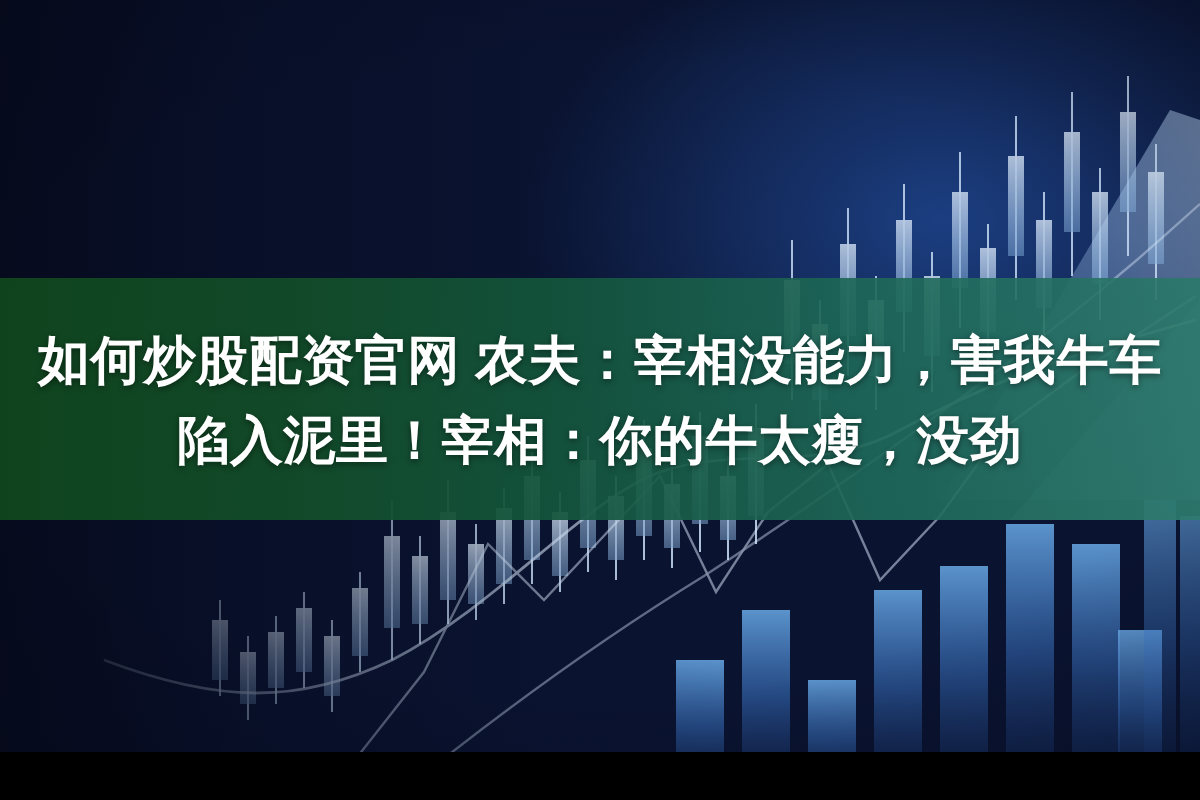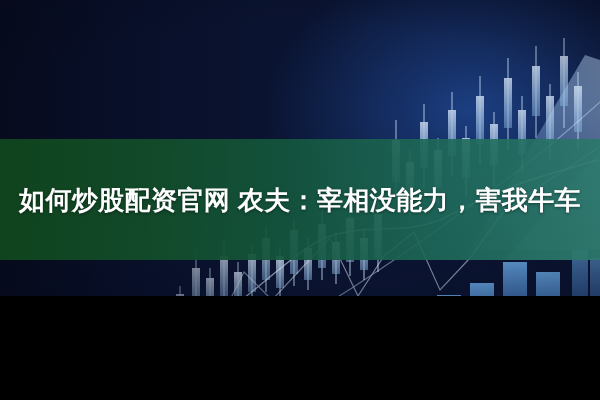--- a/index.html
+++ b/index.html
@@ -3,21 +3,21 @@
 <meta charset="utf-8">
 <style>
   html, body {
     margin: 0;
     padding: 0;
     background: #000;
   }
   #stage {
     position: relative;
     width: 600px;
-    height: 296px;
+    height: 376px;
     overflow: hidden;
     font-family: "Liberation Sans", "DejaVu Sans", sans-serif;
   }
 
   
   .bg-base {
     position: absolute;
     inset: 0;
     background:
       radial-gradient(120% 95% at 78% 18%, #143a86 0%, #0e2a6a 28%, #0a1a4a 58%, #060e2c 100%),
@@ -210,16 +210,17 @@
   </div>
 
   <div class="bg-tint-left"></div>
 
   <div class="bg-vignette"></div>
 
   <div class="band" id="band" style="top: 139px; height: 121px;">
     <div class="band-fill"></div>
     <div class="band-inner">
       <div class="headline">如何炒股配资官网 农夫：宰相没能力，害我牛车</div>
+      <div class="headline">陷入泥里！宰相：你的牛太瘦，没劲</div>
     </div>
   </div>
 
 </div>
 
 </body></html>

